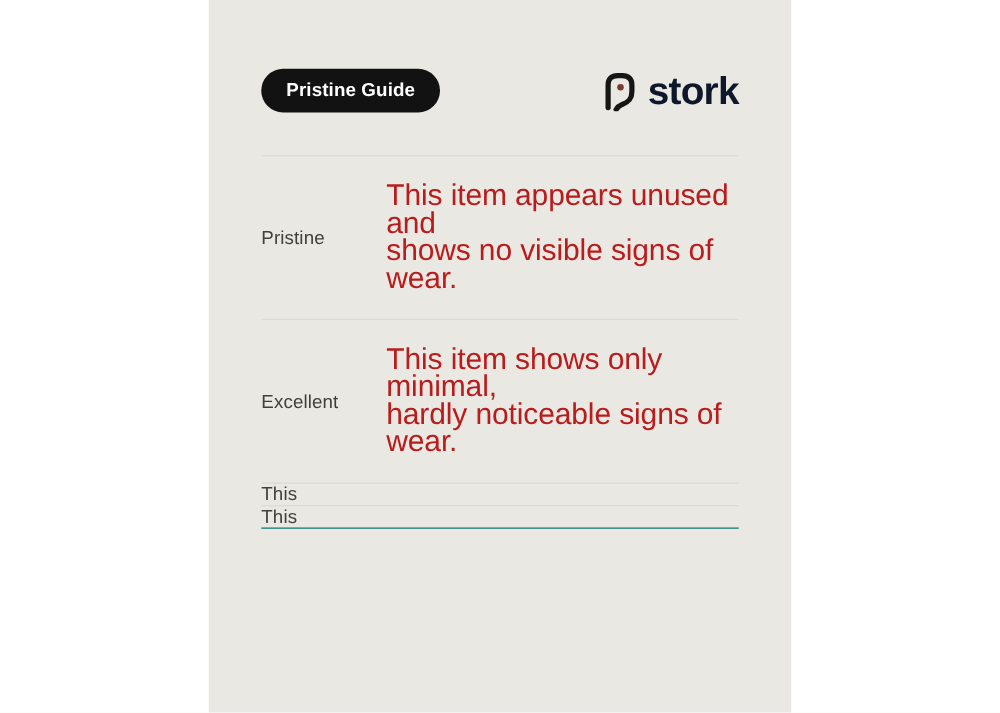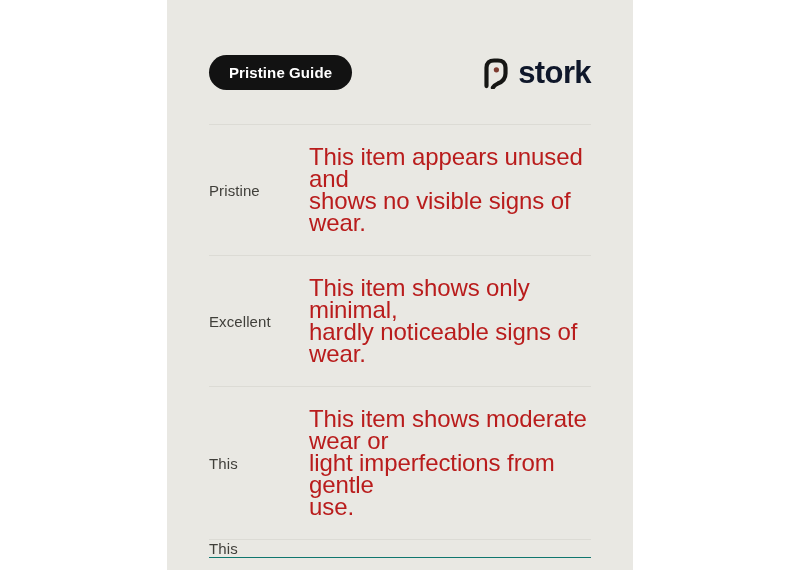--- a/index.html
+++ b/index.html
@@ -114,23 +114,20 @@
       </div>
 
       <div class="row">
         <div class="cond-label">Excellent</div>
         <div class="cond-desc">This item shows only minimal,
 hardly noticeable signs of wear.</div>
       </div>
 
       <div class="row">
         <div class="cond-label">This</div>
-        <div class="cond-desc">This item shows moderate wear or
-light imperfections from gentle
-use.</div>
       </div>
 
       <div class="row">
         <div class="cond-label">This</div>
       </div>
 
     </div>
   </div>
 </div>
 

